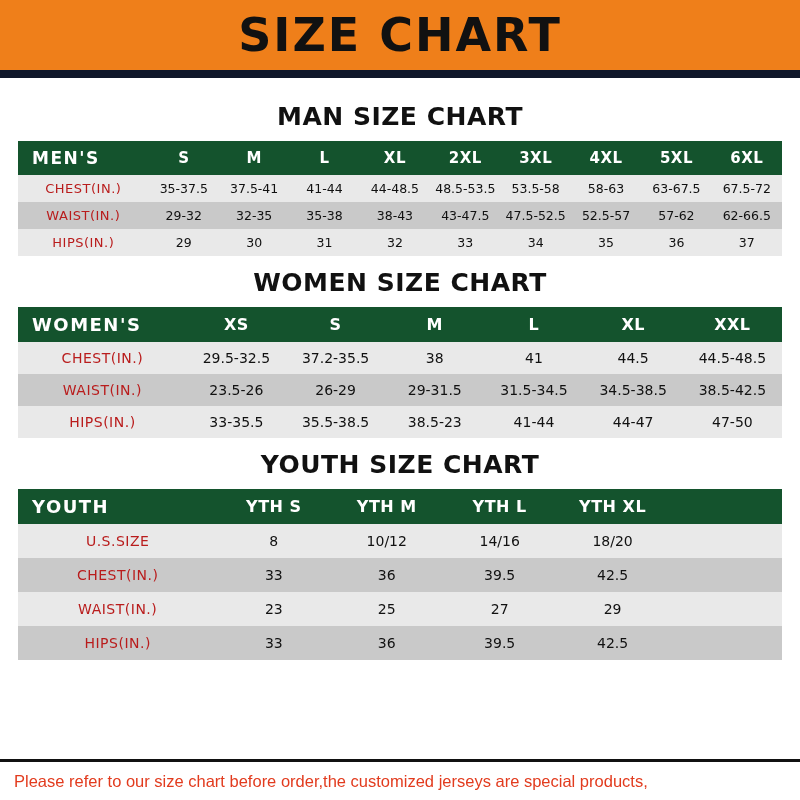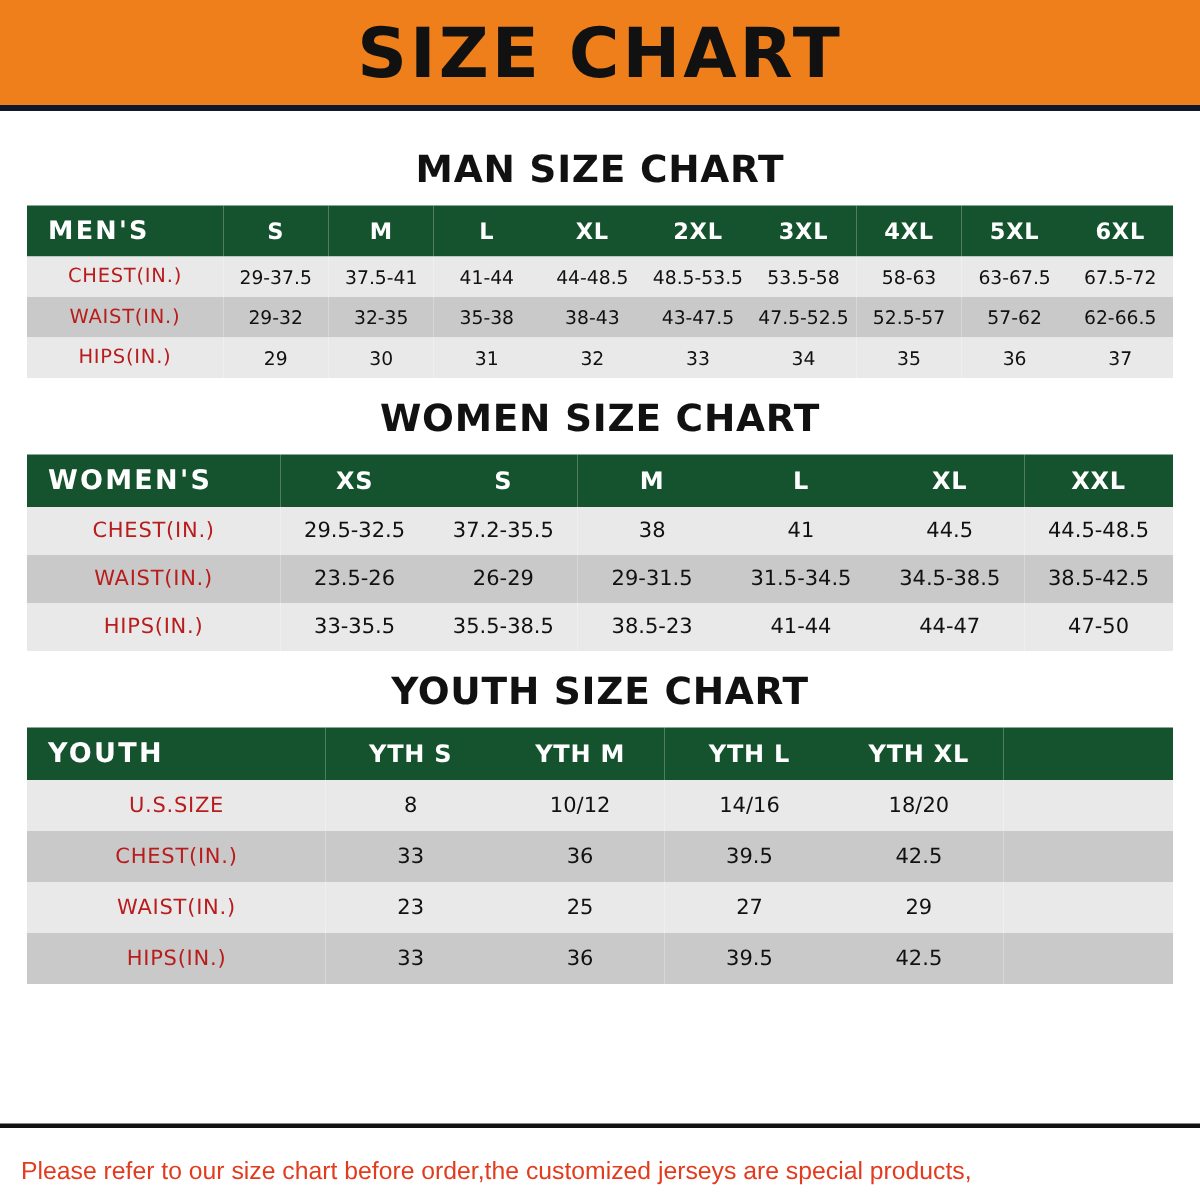--- a/index.html
+++ b/index.html
@@ -22,21 +22,21 @@
     display: flex;
     flex-direction: column;
   }
   
   .header-bar {
     background: #ef7f1a;
     height: 70px;
     display: flex;
     align-items: center;
     justify-content: center;
-    border-bottom: 4px solid #0f172a;
+    border-bottom: 8px solid #0f172a;
   }
   .header-title {
     font-family: "DejaVu Sans", sans-serif;
     font-weight: bold;
     font-size: 46px;
     letter-spacing: 2px;
     color: #111111;
     text-align: center;
     line-height: 1;
   }
@@ -105,21 +105,21 @@
   .youth table.size-table thead th { font-size: 16px; }
   .youth table.size-table thead th.rowlabel,
   .women table.size-table thead th.rowlabel { font-size: 18px; }
   .youth table.size-table tbody td,
   .youth table.size-table tbody td.rowlabel { padding: 9px 2px; }
   .women table.size-table tbody td { padding: 8px 2px; }
 
   
   .footer-note {
     border-top: 3px solid #111;
-    padding: 18px 14px 6px 14px;
+    padding: 8px 14px 6px 14px;
     color: #e23b1e;
     font-size: 16.5px;
     line-height: 1.45;
     text-align: left;
     font-family: "Liberation Sans", sans-serif;
   }
   .footer-note div { white-space: nowrap; }
 </style>
 </head>
 <body>
@@ -145,21 +145,21 @@
             <th>2XL</th>
             <th>3XL</th>
             <th>4XL</th>
             <th>5XL</th>
             <th>6XL</th>
           </tr>
         </thead>
         <tbody>
           <tr class="light">
             <td class="rowlabel">CHEST(IN.)</td>
-            <td>29-37.5</td>
+            <td>35-37.5</td>
             <td>37.5-41</td>
             <td>41-44</td>
             <td>44-48.5</td>
             <td>48.5-53.5</td>
             <td>53.5-58</td>
             <td>58-63</td>
             <td>63-67.5</td>
             <td>67.5-72</td>
           </tr>
           <tr class="dark">

